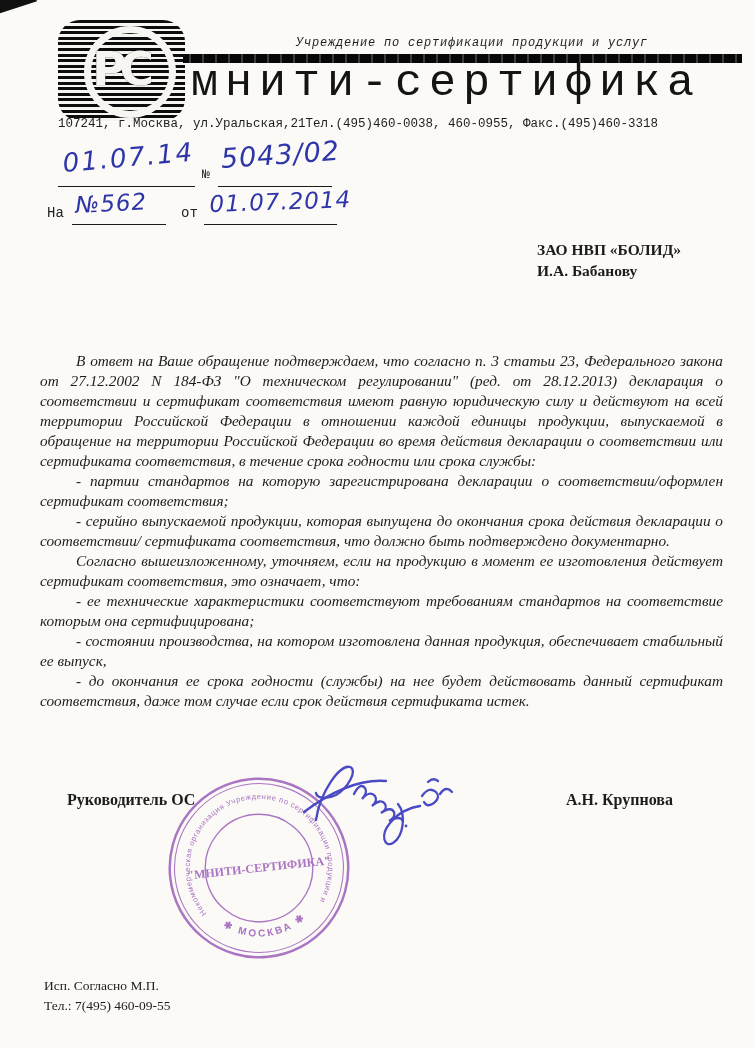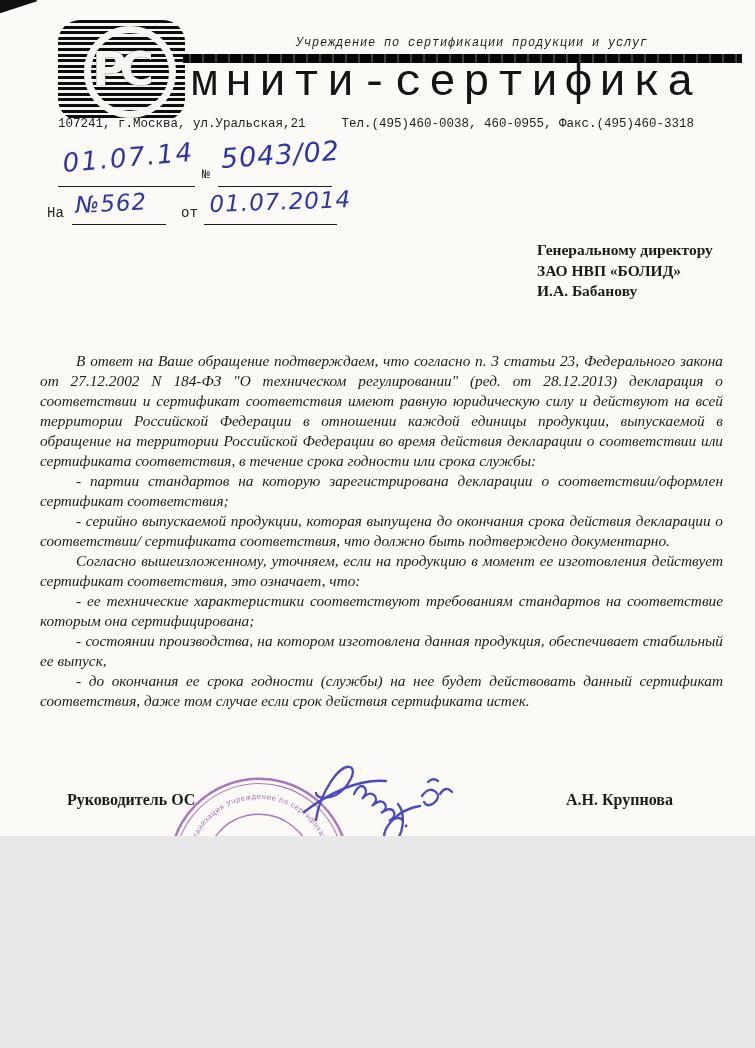--- a/index.html
+++ b/index.html
@@ -1,17 +1,17 @@
 <!DOCTYPE html>
 <html><head>
 <meta charset="utf-8">
 <style>
   html,body{margin:0;padding:0;background:#e8e8e8;}
   .page{
-    position:relative;width:755px;height:836px;margin:0 auto;
+    position:relative;width:755px;height:1048px;margin:0 auto;
     background:#fbfaf6;overflow:hidden;
     font-family:"Liberation Serif",serif;color:#1c1c1c;
   }
   
   .corner-mark{position:absolute;left:-12px;top:-5px;width:48px;height:14px;background:#101010;transform:rotate(-18deg);}
   
   .logo{position:absolute;left:58px;top:20px;width:127px;height:101px;}
   .logo-tv{position:absolute;inset:0;border-radius:22px;
     background:repeating-linear-gradient(180deg,#0d0d0d 0 3px,#f6f5f1 3px 5.6px);}
   .logo-ring{position:absolute;left:26px;top:6px;width:78px;height:78px;border-radius:50%;
@@ -21,21 +21,21 @@
     color:#f6f5f1;letter-spacing:-7px;text-shadow:0 0 1px #222;}
   
   .tagline{position:absolute;left:296px;top:36px;
     font-family:"Liberation Mono",monospace;font-style:italic;font-size:12px;
     letter-spacing:0.8px;color:#1f1f1f;white-space:nowrap;}
   .header-bar{position:absolute;left:183px;top:54px;width:559px;height:9px;
     background:repeating-linear-gradient(90deg,#070707 0 6px,#3c3c3c 6px 8px,#070707 8px 13px);}
   .title{position:absolute;left:191px;top:58px;
     font-family:"Liberation Mono",monospace;font-size:45px;line-height:52px;
     letter-spacing:7px;color:#141414;white-space:nowrap;}
-  .address-row{position:absolute;left:58px;top:117px;display:flex;gap:36px;
+  .address-row{position:absolute;left:58px;top:117px;display:flex;
     font-family:"Liberation Mono",monospace;font-size:12.5px;color:#1e1e1e;white-space:nowrap;}
   
   .hand{position:absolute;font-family:"DejaVu Sans",sans-serif;font-style:italic;
     color:#2e35a9;white-space:nowrap;transform-origin:left bottom;}
   .uline{position:absolute;height:0;border-bottom:1.6px solid #1b1b1b;}
   .printed-small{position:absolute;font-family:"Liberation Mono",monospace;color:#222;}
   .hw-date{left:64px;top:148px;font-size:26px;letter-spacing:2px;transform:rotate(-5deg);}
   .ul-1{left:58px;top:186px;width:137px;}
   .no-sign{left:202px;top:167px;font-size:13px;}
   .hw-number{left:222px;top:143px;font-size:27px;letter-spacing:1px;transform:rotate(-4deg);}
@@ -91,21 +91,20 @@
   <div class="uline ul-2"></div>
 
   <span class="printed-small na-label">На</span>
   <span class="hand hw-inc-number">№562</span>
   <div class="uline ul-3"></div>
   <span class="printed-small ot-label">от</span>
   <span class="hand hw-inc-date">01.07.2014</span>
   <div class="uline ul-4"></div>
 
   <div class="recipient">
-    <div>Генеральному директору</div>
     <div>ЗАО НВП «БОЛИД»</div>
     <div>И.А. Бабанову</div>
   </div>
 
   <div class="body-text">
     <p>В ответ на Ваше обращение подтверждаем, что согласно п. 3 статьи 23, Федерального закона от 27.12.2002 N 184-ФЗ "О техническом регулировании" (ред. от 28.12.2013) декларация о соответствии и сертификат соответствия имеют равную юридическую силу и действуют на всей территории Российской Федерации в отношении каждой единицы продукции, выпускаемой в обращение на территории Российской Федерации во время действия декларации о соответствии или сертификата соответствия, в течение срока годности или срока службы:</p>
     <p>- партии стандартов на которую зарегистрирована декларации о соответствии/оформлен сертификат соответствия;</p>
     <p>- серийно выпускаемой продукции, которая выпущена до окончания срока действия декларации о соответствии/ сертификата соответствия, что должно быть подтверждено документарно.</p>
     <p>Согласно вышеизложенному, уточняем, если на продукцию в момент ее изготовления действует сертификат соответствия, это означает, что:</p>
     <p>- ее технические характеристики соответствуют требованиям стандартов на соответствие которым она сертифицирована;</p>

